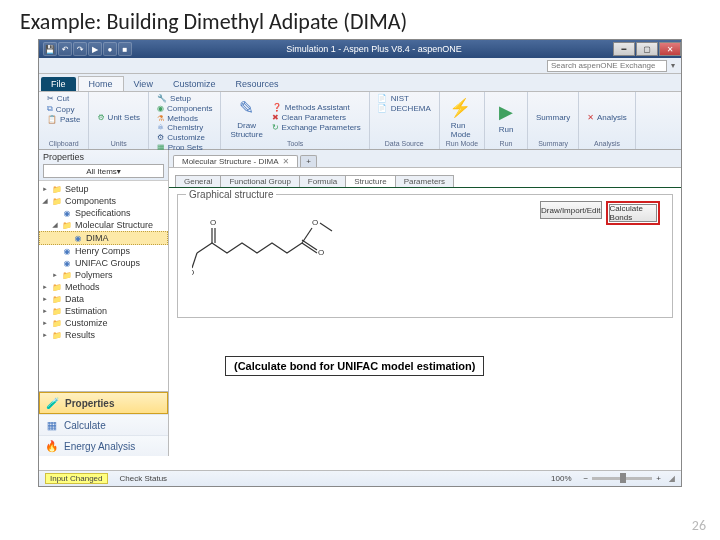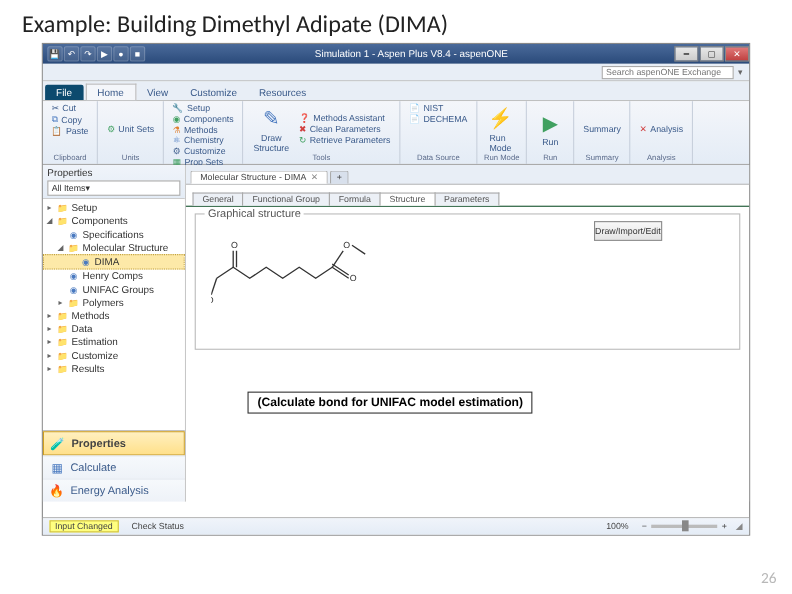--- a/index.html
+++ b/index.html
@@ -25,21 +25,21 @@
   .rgroup-items { display: flex; gap: 4px; flex: 1; align-items: center; }
   .rbtn { display: flex; flex-direction: column; align-items: center; gap: 1px; padding: 1px 3px; cursor: pointer; }
   .rbtn-row { display: flex; flex-direction: row; align-items: center; gap: 3px; padding: 0 2px; font-size: 8px; color: #3a5a8a; cursor: pointer; }
   .rbtn .ico { width: 14px; height: 14px; display: flex; align-items: center; justify-content: center; font-size: 11px; }
   .rbtn-lg .ico { width: 24px; height: 24px; font-size: 18px; }
   .rbtn-label { font-size: 8px; color: #3a5a8a; white-space: nowrap; }
   .vcol { display: flex; flex-direction: column; gap: 1px; }
   .workspace { display: flex; height: 306px; }
   .navpane { width: 130px; border-right: 1px solid #bbb; display: flex; flex-direction: column; }
   .np-top { background: linear-gradient(#f0f4fa,#e4ecf6); padding: 2px 4px; font-size: 9px; color: #333; border-bottom: 1px solid #ccc; }
-  .np-dd { display: flex; align-items: center; justify-content: flex-start; border: 1px solid #aaa; background: #fff; height: 14px; padding: 0 3px; margin-top: 2px; font-size: 8px; }
+  .np-dd { display: flex; align-items: center; justify-content: center; border: 1px solid #aaa; background: #fff; height: 14px; padding: 0 3px; margin-top: 2px; font-size: 8px; }
   .np-tree { flex: 1; background: #fff; overflow: auto; padding: 2px 0; font-size: 9px; color: #333; }
   .tree-item { display: flex; align-items: center; gap: 3px; padding: 1px 2px; cursor: pointer; }
   .tree-item .tw { width: 8px; display: inline-block; text-align: center; color: #666; font-size: 7px; }
   .tree-item .ti { width: 10px; height: 10px; display: inline-flex; align-items: center; justify-content: center; font-size: 8px; }
   .tree-item.sel { background: #fde9a8; border: 1px dotted #c0a040; }
   .ind1 { padding-left: 12px; }
   .ind2 { padding-left: 22px; }
   .np-bottom { border-top: 1px solid #bbb; }
   .np-btn { display: flex; align-items: center; gap: 5px; padding: 3px 6px; font-size: 10px; color: #3a5a8a; cursor: pointer; border-top: 1px solid #e0e6ee; background: linear-gradient(#f6f9fc,#eef2f8); }
   .np-btn.active { background: linear-gradient(#fff0c0,#ffe08a); border: 1px solid #d0a020; font-weight: 600; color: #444; }
@@ -181,21 +181,21 @@
           <div class="rbtn-row">
               <span class="ico ic-blue">❓</span>
               <span>Methods Assistant</span>
             </div>
           <div class="rbtn-row">
               <span class="ico ic-red">✖</span>
               <span>Clean Parameters</span>
             </div>
           <div class="rbtn-row">
               <span class="ico ic-green">↻</span>
-              <span>Retrieve Parameters</span>
+              <span>Exchange Parameters</span>
             </div>
         </div>
       </div>
       <div class="rgroup-label">Tools</div>
     </div>
     <div class="rgroup">
       <div class="vcol">
         <div class="rbtn-row">
             <span class="ico ic-blue">📄</span>
             <span>NIST</span>
@@ -366,20 +366,23 @@
               <text x="-4" y="62" font-size="8" fill="#333" stroke="none">O</text>
               <path d="M110 30 L125 40 M110 27 L125 37"></path>
               <text x="126" y="42" font-size="8" fill="#333" stroke="none">O</text>
               <path d="M110 30 L120 15"></path>
               <text x="120" y="12" font-size="8" fill="#333" stroke="none">O</text>
               <path d="M128 10 L140 18"></path>
             </g>
           </svg>
           <div class="side-btns">
             <div class="std-btn">Draw/Import/Edit</div>
+            <div class="red-box">
+              <div class="std-btn">Calculate Bonds</div>
+            </div>
           </div>
         </div>
         <div class="annot">(Calculate bond for UNIFAC model estimation)</div>
       </div>
     </div>
   </div>
 
   <div class="statusbar">
     <div class="sb-item hl">Input Changed</div>
     <div class="sb-item">Check Status</div>

